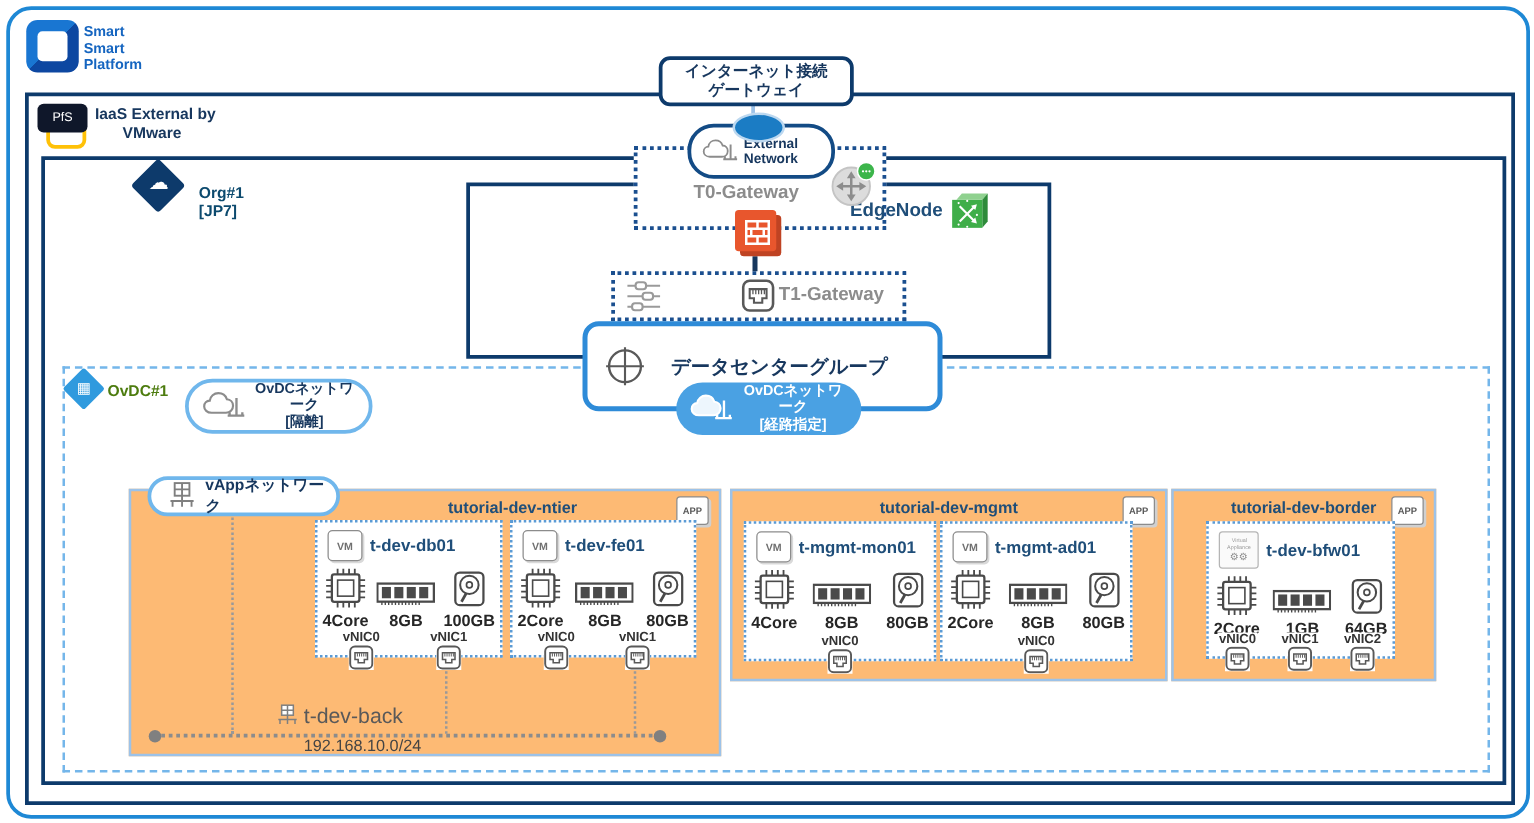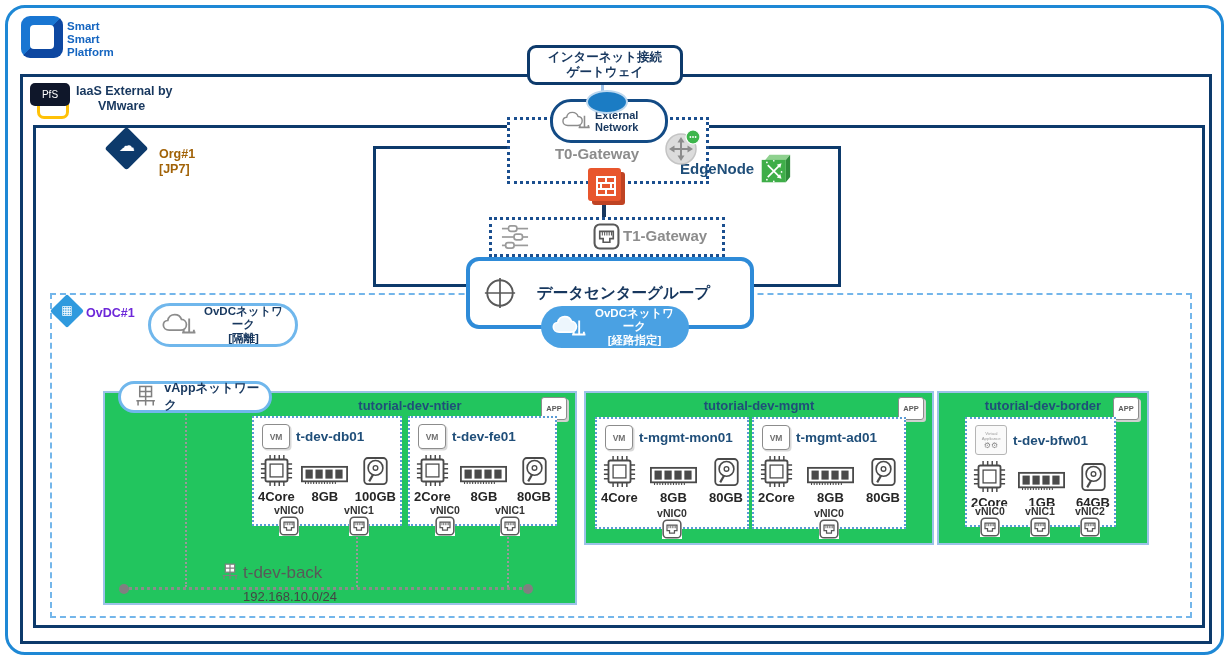--- a/index.html
+++ b/index.html
@@ -21,21 +21,21 @@
   .pfs{left:30px;top:83px;width:38px;height:34px;}
   .pfs .yellow{position:absolute;left:7px;top:6px;width:26px;height:24px;border:3px solid #ffc107;border-radius:7px;}
   .pfs .orange{position:absolute;left:0;top:0;width:40px;height:23px;background:#0f172a;border-radius:5px;
      color:#fff;font-weight:normal;font-size:10px;display:flex;align-items:center;justify-content:center;}
   .iaas-title{left:76px;top:84px;color:#17375e;font-weight:bold;font-size:12.5px;line-height:15px;}
   .iaas-title .l2{padding-left:22px;}
   
   .org-diamond{left:104px;top:126px;width:46px;height:46px;z-index:2;}
   .org-diamond .dm{position:absolute;left:7px;top:7px;width:31px;height:31px;background:#0d3a6b;transform:rotate(45deg);border-radius:3px;}
   .org-diamond .glyph{position:absolute;left:0;top:10px;width:46px;text-align:center;color:#fff;font-size:16px;}
-  .org-label{left:159px;top:147px;color:#a16207;font-weight:bold;font-size:12.5px;line-height:14.5px;z-index:2;}
+  .org-label{left:159px;top:147px;color:#0c4a6e;font-weight:bold;font-size:12.5px;line-height:14.5px;z-index:2;}
   
   .inet-box{left:527px;top:45px;width:150px;height:34px;border:3px solid #0d3a6b;border-radius:9px;background:#fff;
      z-index:3;display:flex;flex-direction:column;align-items:center;justify-content:center;
      color:#17375e;font-weight:bold;font-size:12.5px;line-height:15px;}
   .inet-connector{left:601px;top:84px;width:3px;height:12px;background:#9cc2e8;z-index:2;}
   
   .ext-pill{left:550px;top:99px;width:104px;height:38px;border:3px solid #134b85;border-radius:21px;background:#fff;
      z-index:3;display:flex;align-items:center;gap:4px;padding-left:8px;}
   .ext-pill .txt{color:#17375e;font-weight:bold;font-size:11px;line-height:12.5px;}
   .ellipse{left:586px;top:90px;width:38px;height:20px;border-radius:50%;background:#1b7cc4;border:2px solid #bcd8f0;z-index:4;}
@@ -56,28 +56,28 @@
      z-index:3;display:flex;align-items:center;}
   .dcg-box .icon{margin-left:13px;}
   .dcg-box .txt{flex:1;text-align:center;color:#17375e;font-weight:bold;font-size:15.5px;padding-right:20px;}
   .routed-pill{left:541px;top:306px;width:138px;height:42px;border-radius:21px;background:#4aa1e3;z-index:4;
      display:flex;align-items:center;gap:5px;padding-left:10px;color:#fff;}
   .routed-pill .txt{font-weight:bold;font-size:11.5px;line-height:13.5px;text-align:center;flex:1;padding-right:12px;}
   
   .ovdc-diamond{left:50px;top:294px;width:34px;height:34px;z-index:2;}
   .ovdc-diamond .dm{position:absolute;left:5px;top:5px;width:24px;height:24px;background:#2f9ade;transform:rotate(45deg);border-radius:2px;}
   .ovdc-diamond .glyph{position:absolute;left:0;top:9px;width:34px;text-align:center;color:#fff;font-size:12px;}
-  .ovdc-label{left:86px;top:306px;color:#6d28d9;font-weight:bold;font-size:12.5px;z-index:2;}
+  .ovdc-label{left:86px;top:306px;color:#4d7c0f;font-weight:bold;font-size:12.5px;z-index:2;}
   .pill{border:3px solid #70b7ec;background:#fff;display:flex;align-items:center;z-index:4;}
   .iso-pill{left:148px;top:303px;width:134px;height:38px;border-radius:22px;padding-left:10px;gap:5px;}
   .iso-pill .txt{flex:1;text-align:center;color:#17375e;font-weight:bold;font-size:11.5px;line-height:13.5px;padding-right:10px;}
   .vapp-pill{left:118px;top:381px;width:136px;height:26px;border-radius:16px;padding-left:12px;gap:6px;}
   .vapp-pill .txt{color:#17375e;font-weight:bold;font-size:12.5px;}
   
-  .vapp-box{background:#22c55e;border:2px solid #9cc2e8;z-index:2;}
+  .vapp-box{background:#fdba74;border:2px solid #9cc2e8;z-index:2;}
   .vapp-ntier{left:103px;top:391px;width:470px;height:210px;}
   .vapp-mgmt{left:584px;top:391px;width:346px;height:150px;}
   .vapp-border{left:937px;top:391px;width:208px;height:150px;}
   .vapp-title{position:absolute;top:5px;left:0;right:0;text-align:center;color:#1f4e79;font-weight:bold;font-size:13px;}
   .vapp-ntier .vapp-title{left:150px;right:10px;}
   .badge-app{position:absolute;top:4px;right:8px;width:24px;height:21px;border:1.5px solid #8c8c8c;border-radius:3px;
      background:#fff;box-shadow:2px 2px 0 #d0d0d0;color:#595959;font-weight:bold;font-size:7.5px;
      display:flex;align-items:center;justify-content:center;}
   
   .vmbox{position:absolute;border:2px dotted #5b9bd5;background:#fff;z-index:4;}

